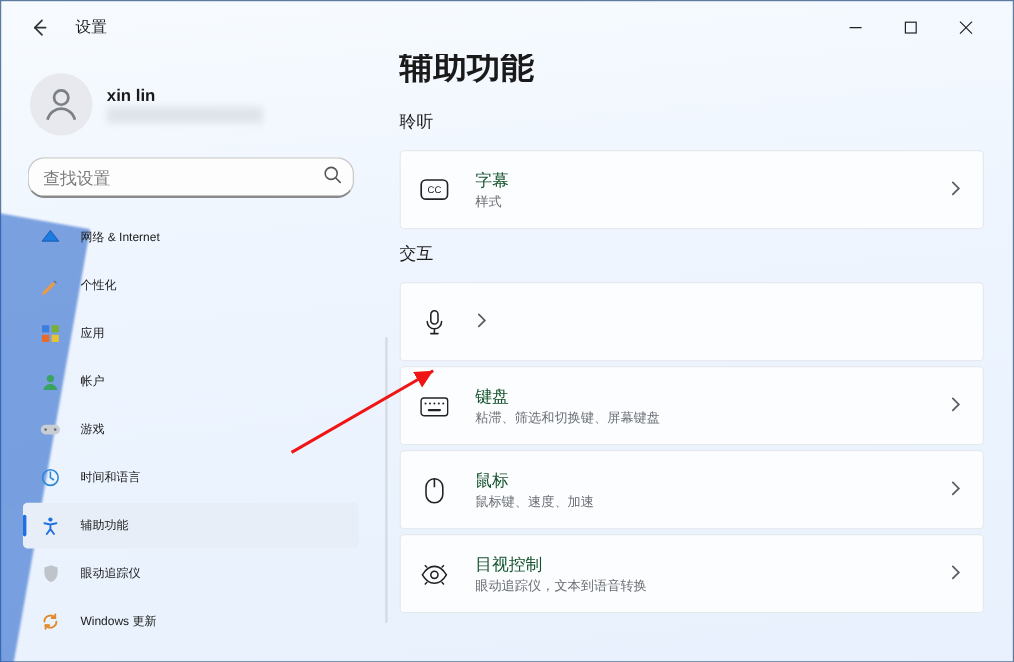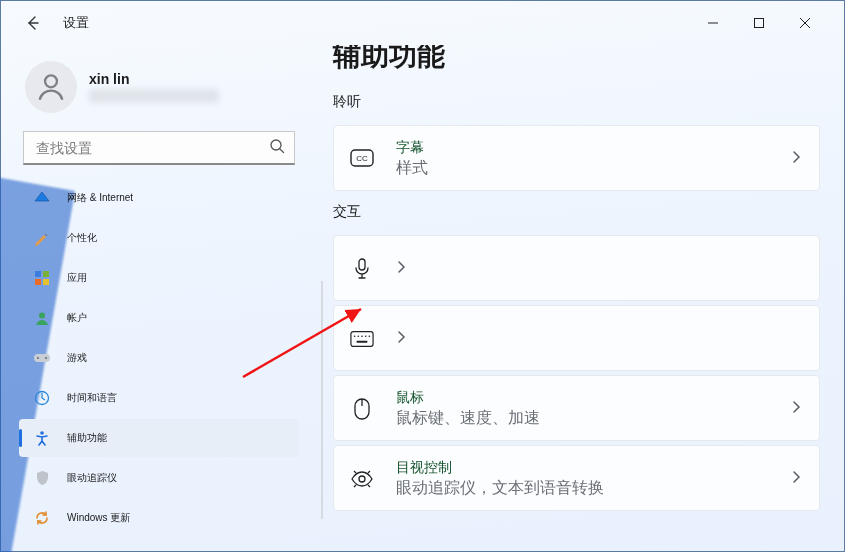--- a/index.html
+++ b/index.html
@@ -26,21 +26,21 @@
 .content { display: flex; height: calc(100% - 44px); position: relative; z-index: 1; }
 .sidebar { width: 310px; padding: 6px 12px 12px 18px; display: flex; flex-direction: column; }
 .user-row { display: flex; align-items: center; gap: 12px; padding: 10px 6px 8px; }
 .avatar { width: 52px; height: 52px; border-radius: 50%; background: #e7e9ee; display: flex; align-items: center; justify-content: center; }
 .user-name { font-size: 14px; font-weight: 600; color: #1a1a1a; }
 .user-blur { width: 130px; height: 14px; background: #dfe4ea; filter: blur(3px); border-radius: 2px; margin-top: 2px; }
 
 .search-wrap { margin: 10px 4px 14px; position: relative; }
 .search-input {
   width: 100%; height: 34px; border: 1px solid #c8c8c8; border-bottom: 2px solid #8a8a8a;
-  border-radius: 0; background: #fdfdfe; padding: 0 36px 0 12px; font-size: 14px;
+  border-radius: 14px; background: #fdfdfe; padding: 0 36px 0 12px; font-size: 14px;
   color: #555;
 }
 .search-input::placeholder { color: #7a7a7a; }
 .search-icon { position: absolute; right: 10px; top: 50%; transform: translateY(-50%); }
 
 .nav { display: flex; flex-direction: column; gap: 2px; overflow-y: auto; }
 .nav-item {
   display: flex; align-items: center; height: 38px; padding: 0 10px 0 14px;
   border-radius: 4px; cursor: pointer; position: relative; font-size: 10px; color: #1a1a1a;
 }
@@ -58,21 +58,21 @@
 .page-title { font-size: 28px; font-weight: 600; color: #1a1a1a; margin: -8px 0 18px; }
 .section-label { font-size: 14px; color: #1a1a1a; margin: 2px 0 14px; }
 .card {
   background: #fcfdfe; border: 1px solid #e6e9ee; border-radius: 4px; height: 66px;
   display: flex; align-items: center; padding: 2px 18px 0 16px; margin-bottom: 4px; cursor: pointer;
 }
 .card + .card { margin-top: 4px; }
 .card-icon { width: 24px; height: 24px; margin-right: 22px; display: flex; align-items: center; justify-content: center; }
 .card-text { flex: 1; }
 .card-title { font-size: 14px; color: #14532d; }
-.card-sub { font-size: 16px; color: #6a6f76; margin-top: 1px; }
+.card-sub { font-size: 11px; color: #6a6f76; margin-top: 1px; }
 .chevron { color: #5a5f66; }
 
 .vline { position: absolute; left: 320px; top: 280px; bottom: 32px; width: 2px; background: #d6dbe2; z-index: 1; }
 .arrow-annot { position: absolute; z-index: 5; pointer-events: none; }
 </style>
 </head>
 <body>
 
 <div class="window">
   <div class="bg-stripe"></div>
@@ -255,20 +255,24 @@
             <svg width="26" height="18" viewBox="0 0 26 18">
               <rect x="1" y="1" width="24" height="16" rx="2.5" stroke="#222" stroke-width="1.3" fill="none"></rect>
               <circle cx="5" cy="6" r=".9" fill="#222"></circle>
               <circle cx="9" cy="6" r=".9" fill="#222"></circle>
               <circle cx="13" cy="6" r=".9" fill="#222"></circle>
               <circle cx="17" cy="6" r=".9" fill="#222"></circle>
               <circle cx="21" cy="6" r=".9" fill="#222"></circle>
               <rect x="7" y="11" width="12" height="2" rx="1" fill="#222"></rect>
             </svg>
           </span>
+        <div class="card-text">
+          <div class="card-title">键盘</div>
+          <div class="card-sub">粘滞、筛选和切换键、屏幕键盘</div>
+        </div>
         <span class="chevron"><svg width="10" height="14" viewBox="0 0 10 14">
               <path d="M3 2l5 5-5 5" stroke="currentColor" stroke-width="1.5" fill="none" stroke-linecap="round"></path>
             </svg></span>
       </div>
 
       <div class="card">
         <span class="card-icon">
             <svg width="18" height="24" viewBox="0 0 18 24">
               <rect x="2" y="2" width="14" height="20" rx="7" stroke="#222" stroke-width="1.3" fill="none"></rect>
               <path d="M9 2v7" stroke="#222" stroke-width="1.3"></path>

